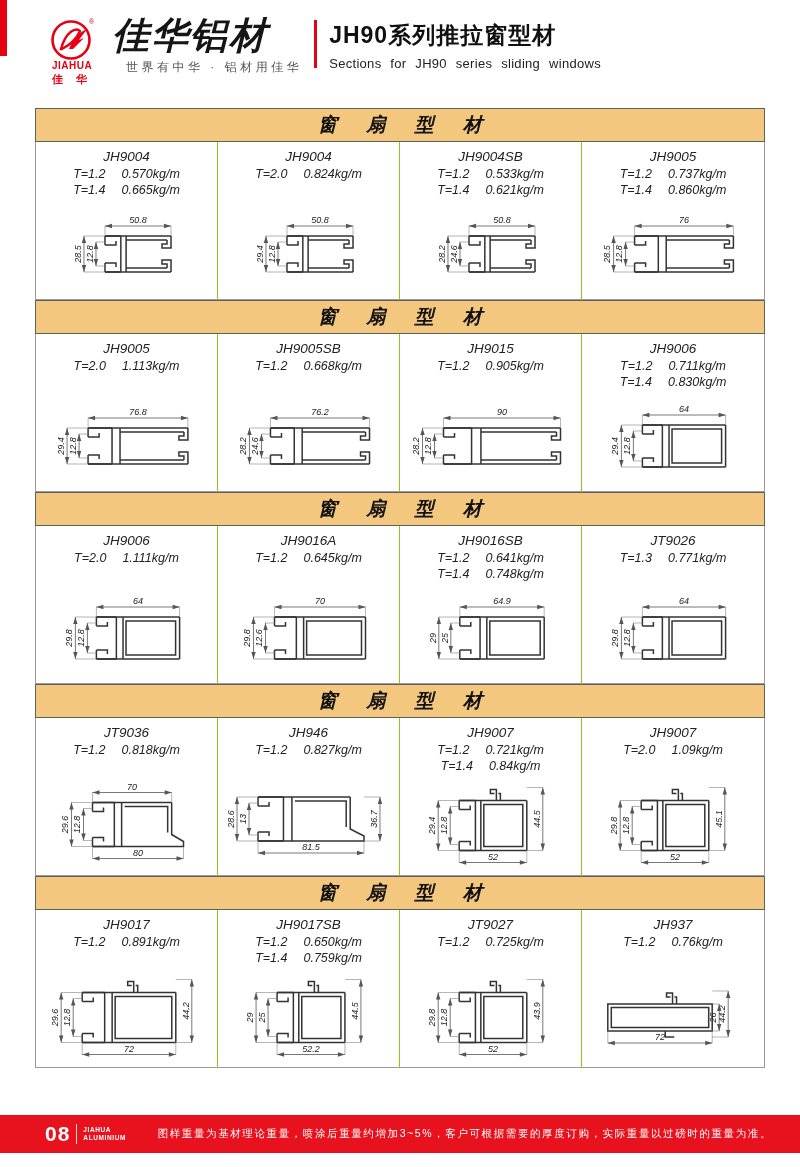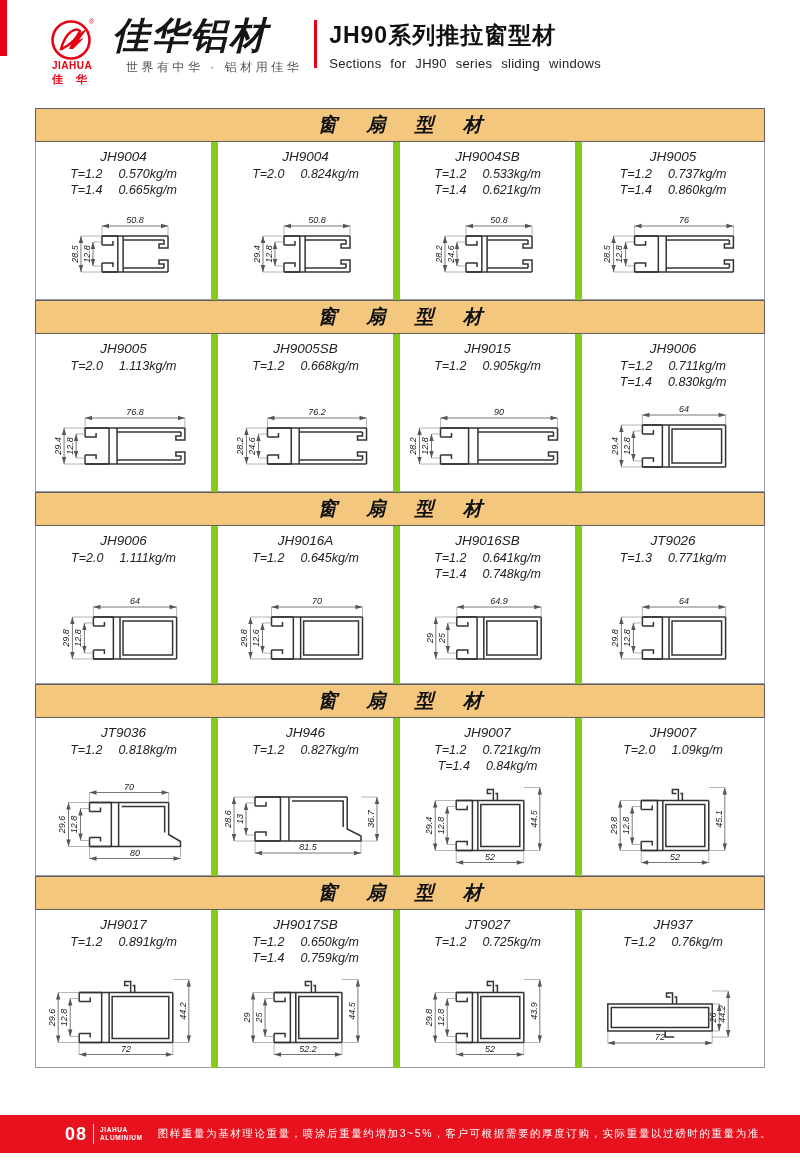--- a/index.html
+++ b/index.html
@@ -25,31 +25,31 @@
   main{position:absolute;left:35px;right:35px;top:108px;font-style:italic;}
   .section-bar{
     height:34px;background:#F4C77E;border:1px solid #5f5f5f;box-sizing:border-box;
     display:flex;align-items:center;justify-content:center;
     font-size:19px;font-weight:bold;color:#111;letter-spacing:12px;text-indent:12px;
   }
   .row{
     display:grid;grid-template-columns:repeat(4,1fr);
     border:1px solid #9a9a9a;border-top:none;box-sizing:border-box;height:158px;
   }
-  .cell{border-right:7px solid #84cc16;display:flex;flex-direction:column;align-items:center;padding-top:6px;box-sizing:border-box;min-width:0;}
+  .cell{border-right:1px solid #84cc16;display:flex;flex-direction:column;align-items:center;padding-top:6px;box-sizing:border-box;min-width:0;}
   .cell:last-child{border-right:none;}
   .model{font-size:13.5px;color:#222;line-height:1.3;}
   .wline{font-size:12.5px;color:#222;line-height:1.35;display:flex;gap:16px;}
   svg.draw{margin-top:auto;margin-bottom:1px;flex:0 0 auto;}
   
   footer{
     position:absolute;left:0;right:0;top:1115px;height:38px;background:#E8111E;color:#fff;
     display:flex;align-items:center;
   }
-  .pnum{font-size:18px;font-weight:bold;margin-left:65px;letter-spacing:1px;}
+  .pnum{font-size:21px;font-weight:bold;margin-left:45px;letter-spacing:1px;}
   .fdiv{width:1px;height:20px;background:#fff;opacity:.85;margin:0 6px;}
   .fbrand{font-size:6.5px;line-height:1.2;letter-spacing:.6px;font-weight:bold;}
   .fnote{margin-left:auto;margin-right:28px;font-size:10.5px;letter-spacing:1.6px;white-space:nowrap;}
 </style>
 </head>
 <body>
 
 <div class="left-stripe"></div>
 
 <header>

